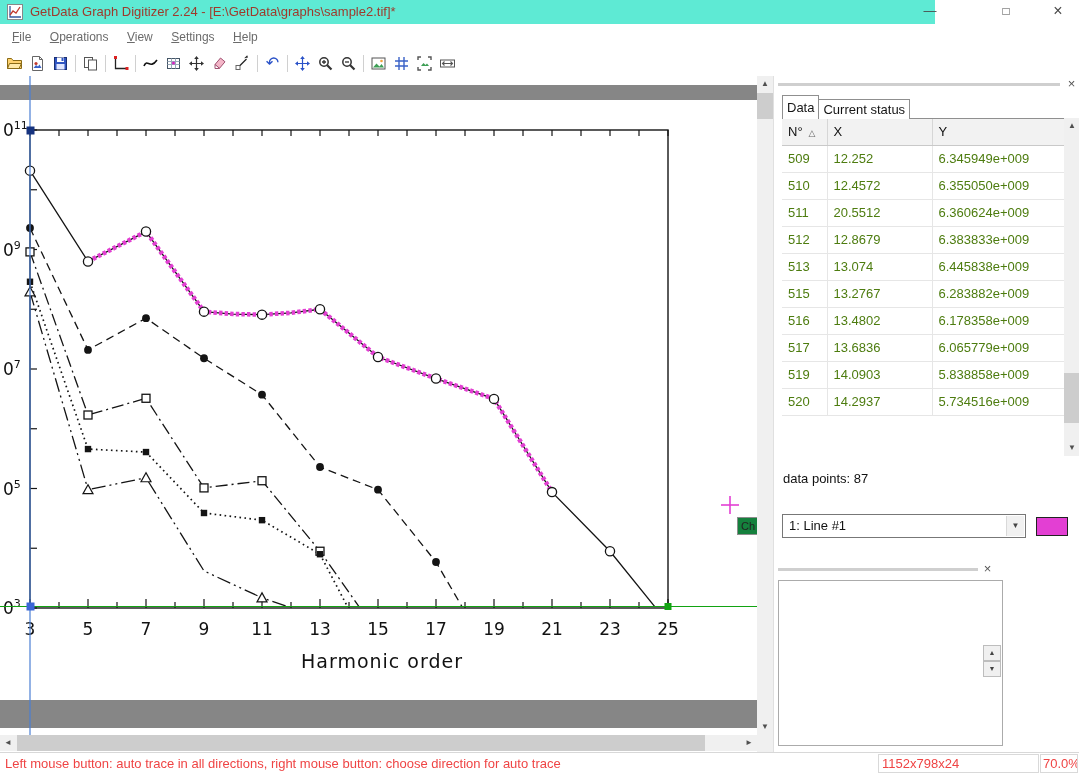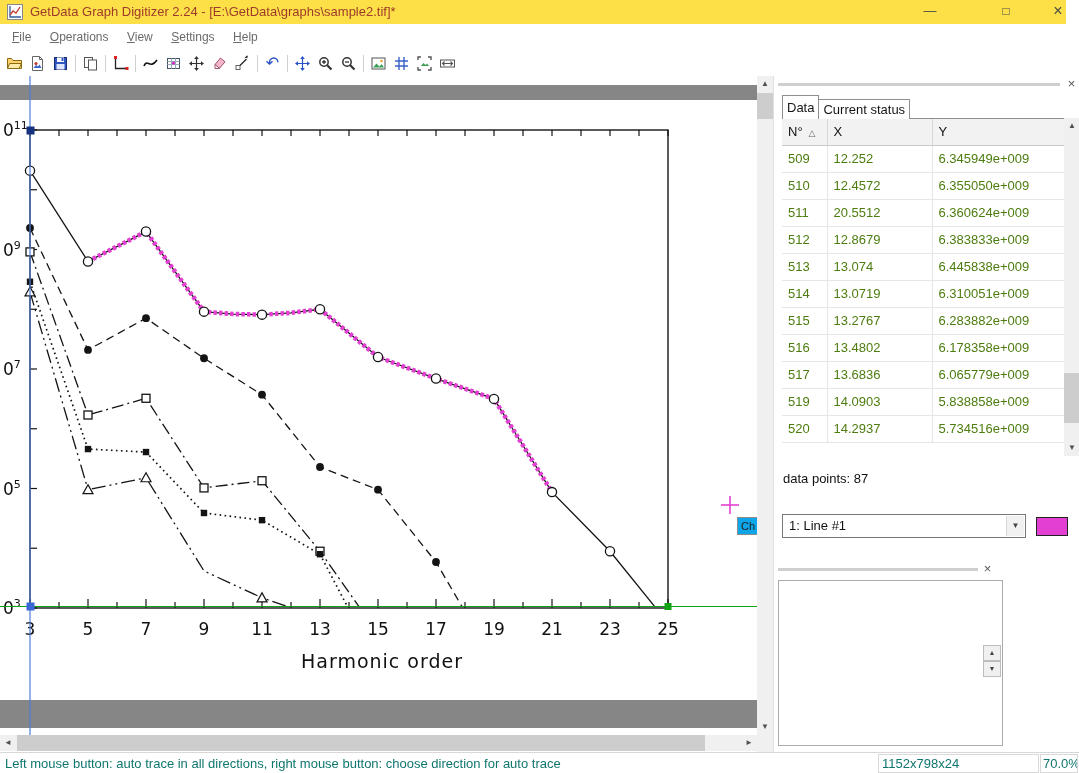--- a/index.html
+++ b/index.html
@@ -1,20 +1,20 @@
 <!DOCTYPE html>
 <html><head>
 <meta charset="utf-8">
 <style>
   *{box-sizing:border-box;margin:0;padding:0}
   html,body{width:1079px;height:773px}
   body{position:relative;overflow:hidden;background:#fff;font-family:"Liberation Sans",sans-serif;color:#111}
 
   
-  #titlebar{position:absolute;left:0;top:0;width:1066px;height:24px;background:#fde047}
+  #titlebar{position:absolute;left:0;top:0;width:935px;height:24px;background:#5eead4}
   #app-icon{position:absolute;left:7px;top:4px;width:16px;height:16px}
   #window-title{position:absolute;left:30px;top:0;height:24px;line-height:24px;font-size:13px;color:#9e3a2c;white-space:nowrap}
   .win-btn{position:absolute;top:0;width:32px;height:24px;text-align:center;line-height:22px;color:#4a4a4a}
   #btn-min{left:914px;font-size:13px}
   #btn-max{left:990px;font-size:12px}
   #btn-close{left:1042px;font-size:16px}
 
   
   #menubar{position:absolute;left:0;top:24px;width:1079px;height:26px;padding-left:5px}
   .menu-item{display:inline-block;padding:0 7px;line-height:26px;font-size:12px;color:#6b6b6b}
@@ -23,21 +23,21 @@
   
   #toolbar{position:absolute;left:0;top:50px;width:1079px;height:26px;display:flex;align-items:center;padding-left:3px}
   .tbtn{width:23px;height:22px;display:flex;align-items:center;justify-content:center}
   .tsep{width:1px;height:17px;background:#d0d0d0;margin:0 3px}
   .undo-glyph{color:#2a52c8;font-size:16px;line-height:16px}
 
   
   #main{position:absolute;left:0;top:76px;width:1079px;height:676px}
   #canvas-area{position:absolute;left:0;top:0;width:773px;height:676px}
   #graph-svg{position:absolute;left:0;top:0;background:#fff}
-  #autotrace-tooltip{position:absolute;left:737px;top:441px;width:22px;height:18px;background:#0ea5e9;border:1px solid #8d8d8d;font-size:11px;line-height:16px;padding-left:3px;color:#222;overflow:hidden}
+  #autotrace-tooltip{position:absolute;left:737px;top:441px;width:22px;height:18px;background:#15803d;border:1px solid #8d8d8d;font-size:11px;line-height:16px;padding-left:3px;color:#222;overflow:hidden}
 
   .scroll{position:absolute;background:#f0f0f0}
   #canvas-vscroll{left:757px;top:0;width:16px;height:659px}
   #canvas-hscroll{left:0;top:659px;width:757px;height:16px}
   #scroll-corner{position:absolute;left:757px;top:659px;width:16px;height:17px;background:#f0f0f0}
   .sb-arrow{position:absolute;width:16px;height:16px;color:#505050;font-size:8px;line-height:16px;text-align:center}
   .sb-thumb{position:absolute;background:#cdcdcd}
   #canvas-vthumb{left:0;top:17px;width:16px;height:26px}
   #canvas-hthumb{left:17px;top:0;width:688px;height:16px}
 
@@ -63,21 +63,21 @@
   #combo-arrow{position:absolute;right:1px;top:1px;width:18px;height:20px;background:#f1f1f1;border-left:1px solid #d9d9d9;text-align:center;font-size:8px;line-height:20px;color:#444}
   #line-swatch{position:absolute;left:262px;top:441px;width:32px;height:19px;border:1px solid #222}
   #gripper-mid{left:4px;top:492px;width:200px}
   #panel-close-mid{left:206px;top:486px}
   #zoom-panel{position:absolute;left:4px;top:504px;width:225px;height:166px;background:#fff;border:1px solid #ababab}
   .spin-btn{position:absolute;left:204px;width:18px;height:16px;background:#f0f0f0;border:1px solid #bdbdbd;font-size:7px;text-align:center;line-height:14px;color:#444}
   #spin-up{top:64px}
   #spin-down{top:80px}
 
   
-  #statusbar{position:absolute;left:0;top:752px;width:1079px;height:21px;background:#fff;border-top:1px solid #d8d8d8;font-size:13px;color:#0f766e}
+  #statusbar{position:absolute;left:0;top:752px;width:1079px;height:21px;background:#fff;border-top:1px solid #d8d8d8;font-size:13px;color:#ef4444}
   .sb-field{position:absolute;top:1px;height:19px;line-height:18px;border:1px solid #d9d9d9;padding-left:3px;white-space:nowrap;overflow:hidden}
   #sb-hint{left:1px;width:602px;border-color:transparent}
   #sb-file{left:605px;width:272px}
   #sb-dims{left:878px;width:161px}
   #sb-zoom{left:1040px;width:38px;padding-left:2px}
 </style>
 </head>
 <body>
 
 <div id="titlebar">
@@ -409,25 +409,20 @@
               <td>512</td>
               <td>12.8679</td>
               <td>6.383833e+009</td>
             </tr>
           <tr>
               <td>513</td>
               <td>13.074</td>
               <td>6.445838e+009</td>
             </tr>
           <tr>
-              <td>514</td>
-              <td>13.0719</td>
-              <td>6.310051e+009</td>
-            </tr>
-          <tr>
               <td>515</td>
               <td>13.2767</td>
               <td>6.283882e+009</td>
             </tr>
           <tr>
               <td>516</td>
               <td>13.4802</td>
               <td>6.178358e+009</td>
             </tr>
           <tr>

